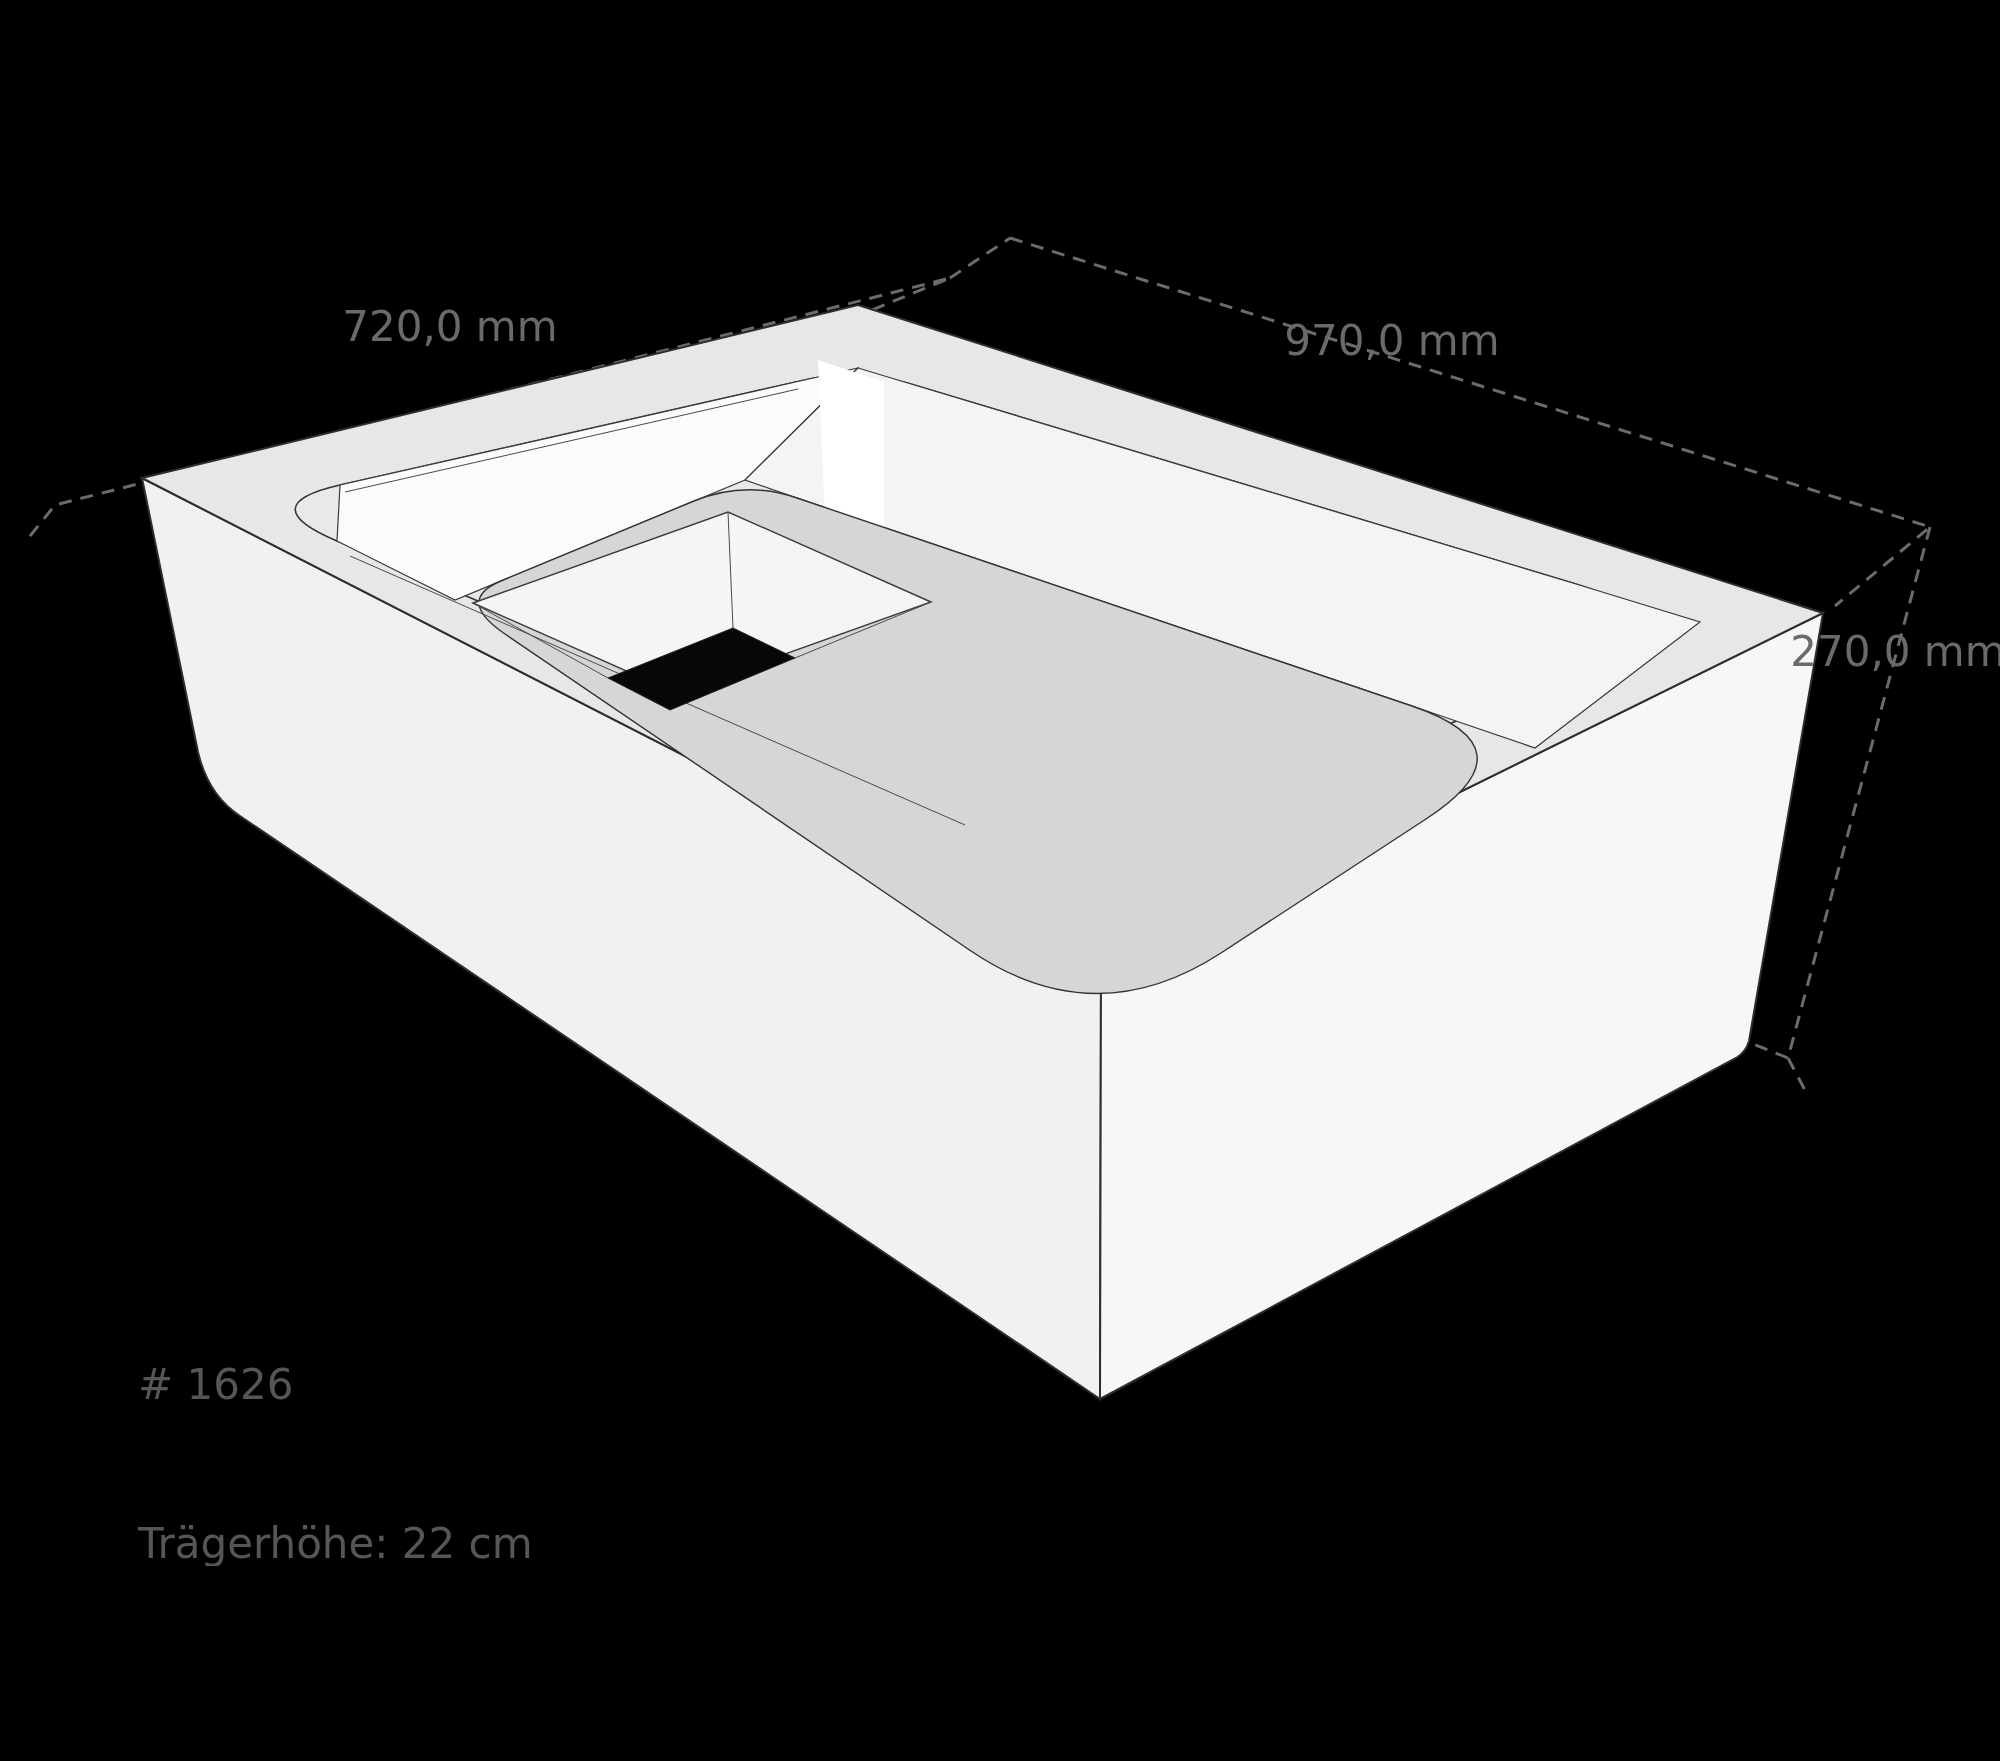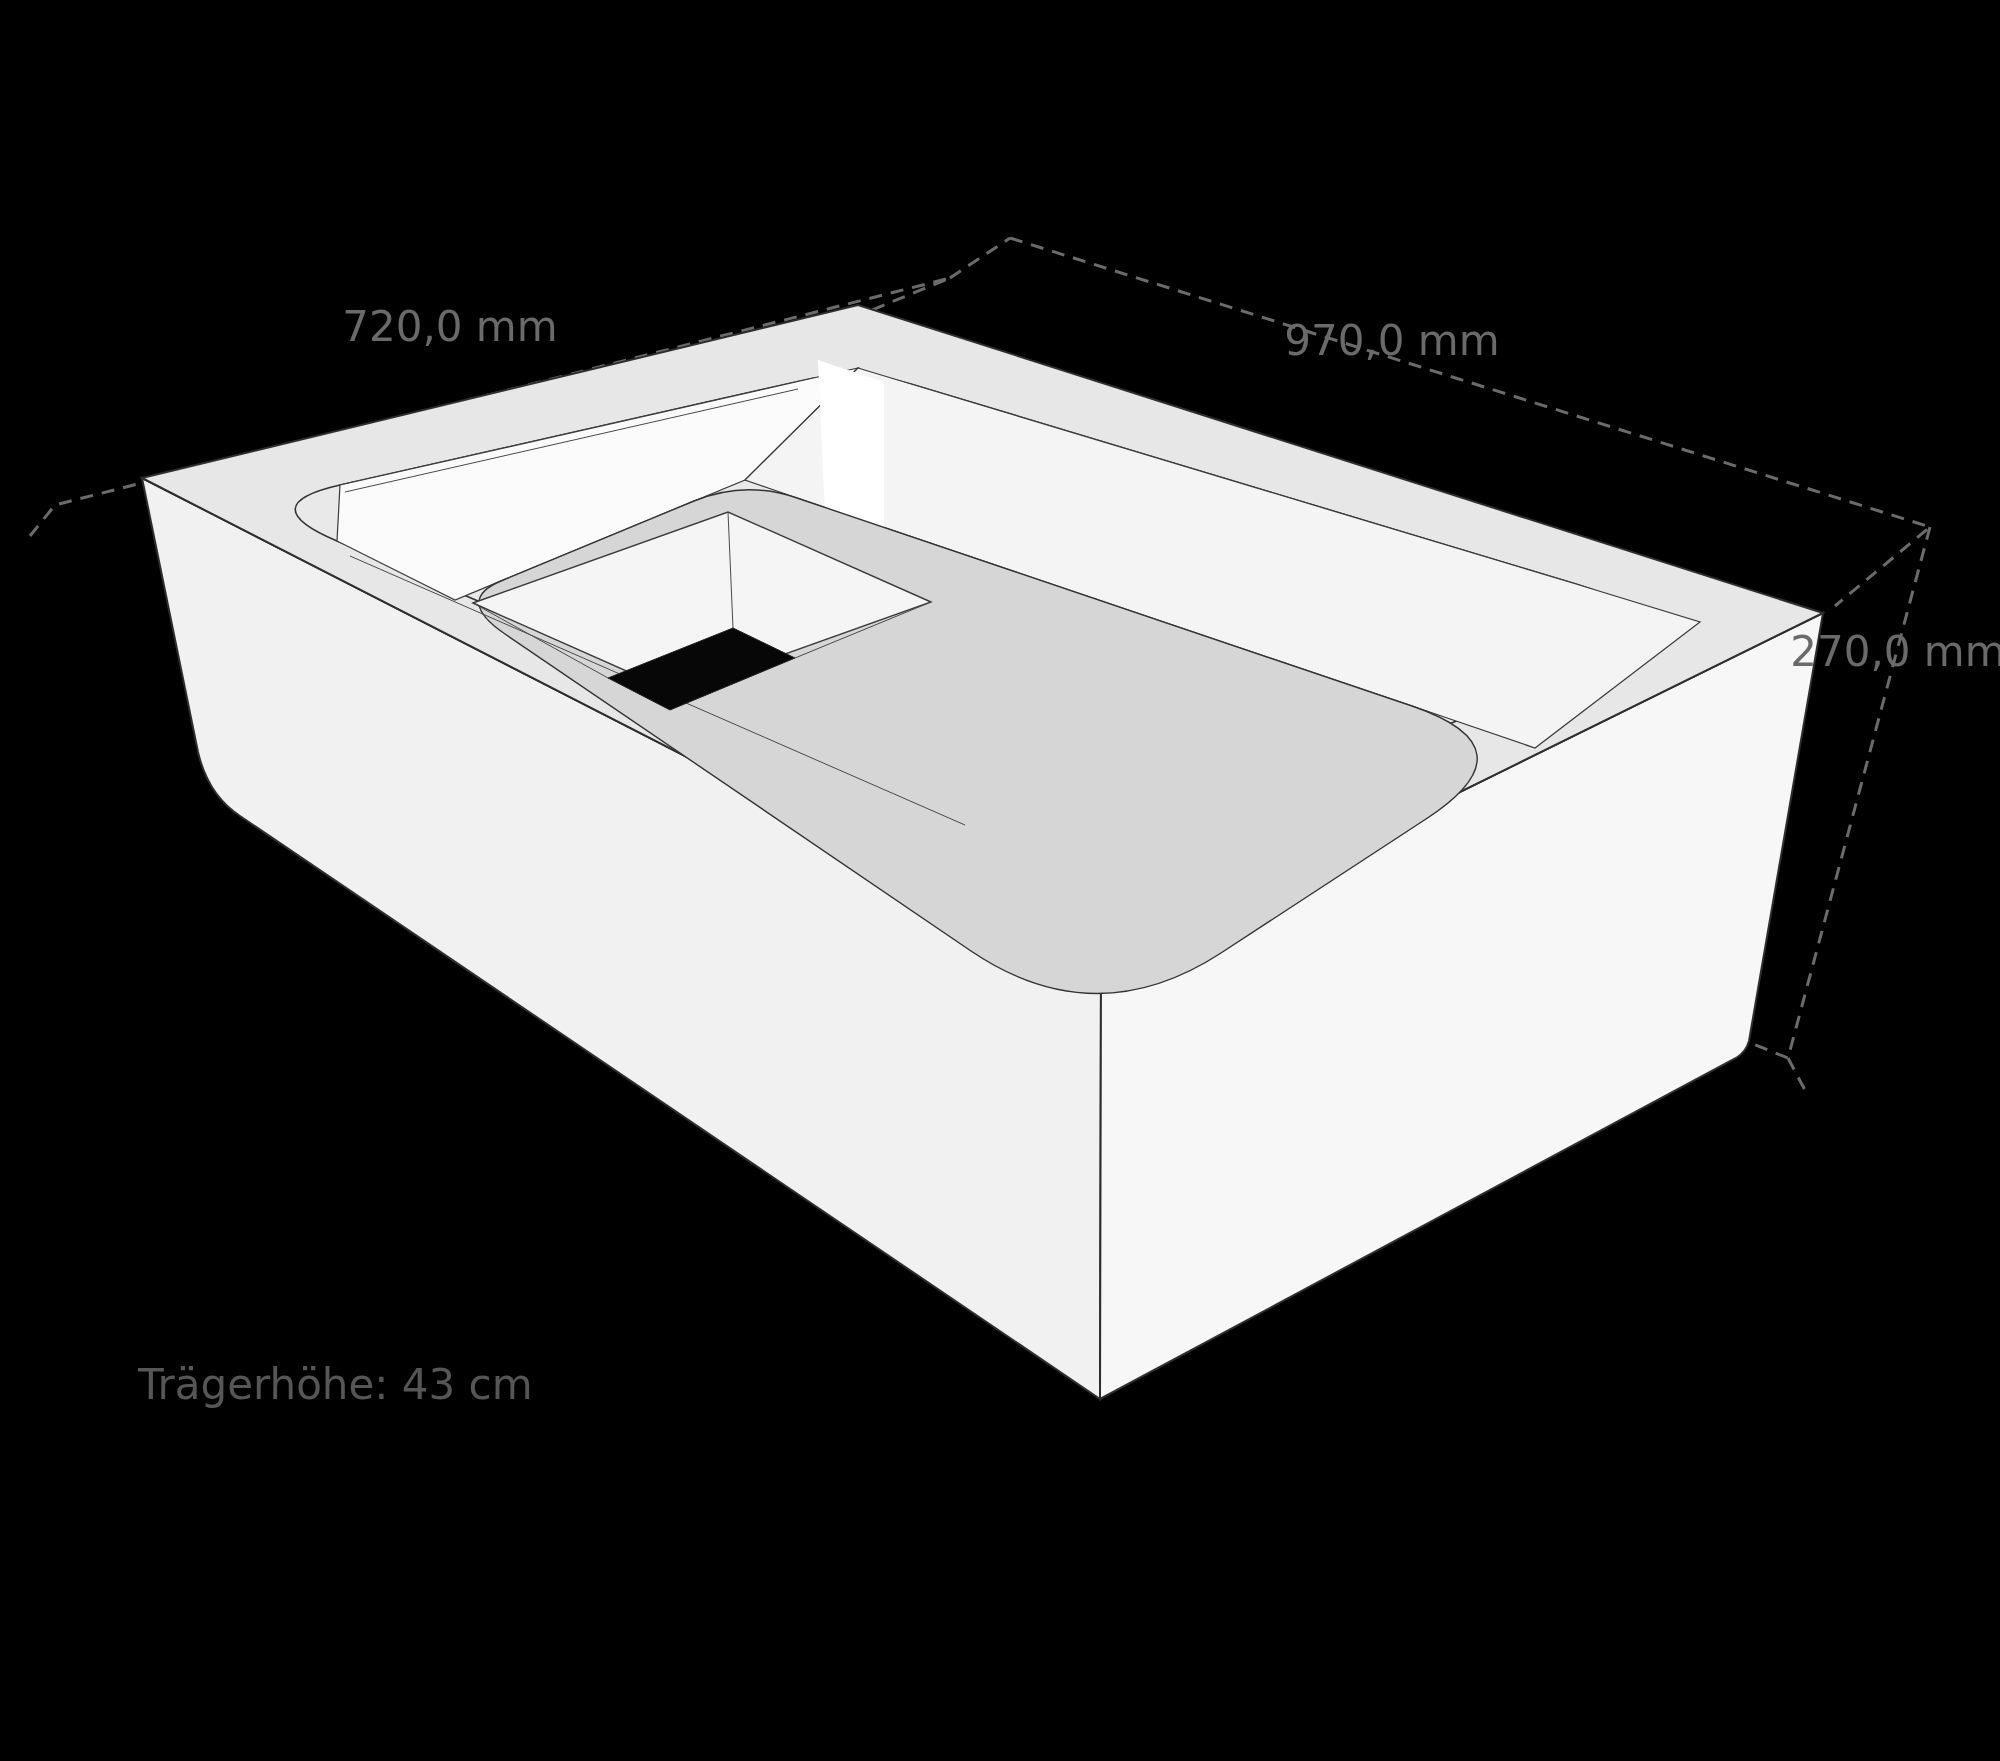--- a/index.html
+++ b/index.html
@@ -67,17 +67,18 @@
 
       <path class="hole" d="M608,678 L733,628 L795,658 L670,710 Z"></path>
     </g>
 
     <text class="dim-label" x="450" y="341" text-anchor="middle">720,0 mm</text>
     <text class="dim-label" x="1392" y="355" text-anchor="middle">970,0 mm</text>
     <text class="dim-label" x="1898" y="666" text-anchor="middle">270,0 mm</text>
   </svg>
 
   <div class="info-block">
-    <div>Trägerhöhe: 43 cm</div>
+    <div># 1626</div>
+    <div>Trägerhöhe: 22 cm</div>
     
   </div>
 
 </div>
 
 </body></html>

